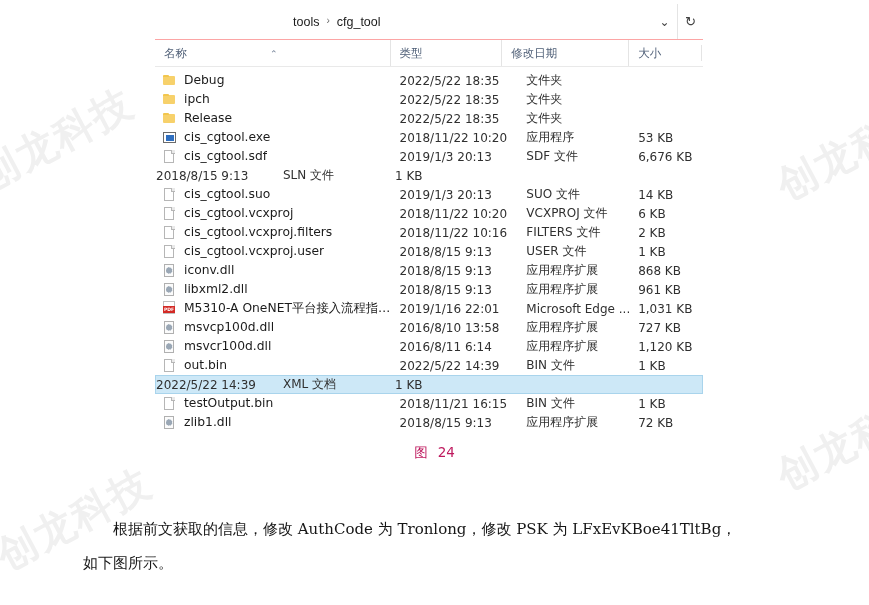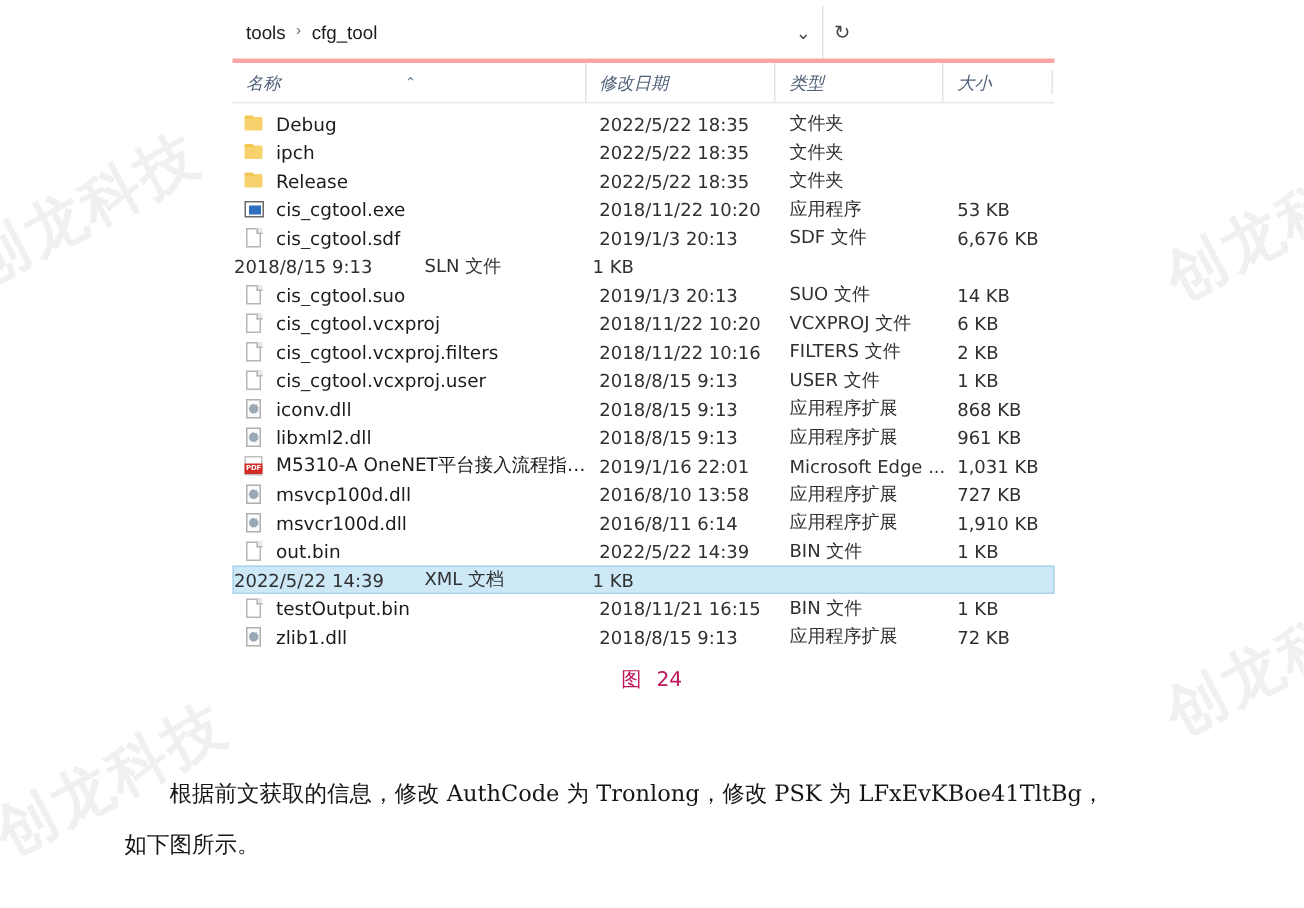--- a/index.html
+++ b/index.html
@@ -44,21 +44,22 @@
     height: 422px;
     background: #ffffff;
     z-index: 2;
   }
 
   
   .addr-row {
     height: 35px;
     display: flex;
     align-items: stretch;
-    border-bottom: 3px solid #fca5a5;
+    border-bottom: 1px solid #fca5a5;
+    justify-content: flex-end;
   }
   .addr-box {
     flex: 0 0 368px;
     display: flex;
     align-items: center;
     padding-left: 9px;
     box-sizing: border-box;
     font-size: 12.5px;
     color: #1c1c1c;
   }
@@ -135,21 +136,20 @@
   }
   .ch {
     box-sizing: border-box;
     padding-left: 9px;
     height: 26px;
     line-height: 26px;
     font-family: "DejaVu Sans", sans-serif;
     font-size: 11.5px;
     color: #4f5f77;
     position: relative;
-    font-style: italic;
   }
   .ch + .ch { border-left: 1px solid #e4e4e4; }
   .ch-name { width: 235px; }
   .ch-date { width: 127px; }
   .ch-type { width: 112px; }
   .ch-size { width: 73px; }
   .ch-end {
     width: 1px;
     border-left: 1px solid #e4e4e4;
     height: 16px;
@@ -174,21 +174,21 @@
     box-sizing: border-box;
     border: 1px solid transparent;
   }
   .row.selected {
     background: #cde8f7;
     border: 1px solid #a9d4ec;
   }
   .cell-name {
     width: 244px;
     display: flex;
-    align-items: center;
+    align-items: flex-start;
     overflow: hidden;
     white-space: nowrap;
     padding-left: 6px;
     box-sizing: border-box;
   }
   .cell-date {
     width: 127px;
     color: #303030;
     font-size: 12px;
     font-family: "DejaVu Sans", sans-serif;
@@ -368,22 +368,22 @@
     </div>
     <div class="addr-caret">⌄</div>
     <div class="addr-refresh">↻</div>
   </div>
 
   <div class="col-head">
     <div class="ch ch-name">
       <span>名称</span>
       <span class="sort-caret">⌃</span>
     </div>
+    <div class="ch ch-type">类型</div>
     <div class="ch ch-date">修改日期</div>
-    <div class="ch ch-type">类型</div>
     <div class="ch ch-size">大小</div>
     <div class="ch-end"></div>
   </div>
 
   <div class="file-list" id="file-list">
       <div class="row">
         <div class="cell-name">
           <span class="icon ic-folder"></span>
           <span class="fname">Debug</span>
         </div>
@@ -504,21 +504,21 @@
         <div class="cell-type">应用程序扩展</div>
         <div class="cell-size">727 KB</div>
       </div>
       <div class="row">
         <div class="cell-name">
           <span class="icon ic-dll"></span>
           <span class="fname">msvcr100d.dll</span>
         </div>
         <div class="cell-date">2016/8/11 6:14</div>
         <div class="cell-type">应用程序扩展</div>
-        <div class="cell-size">1,910 KB</div>
+        <div class="cell-size">1,120 KB</div>
       </div>
       <div class="row">
         <div class="cell-name">
           <span class="icon ic-doc"></span>
           <span class="fname">out.bin</span>
         </div>
         <div class="cell-date">2022/5/22 14:39</div>
         <div class="cell-type">BIN 文件</div>
         <div class="cell-size">1 KB</div>
       </div>

